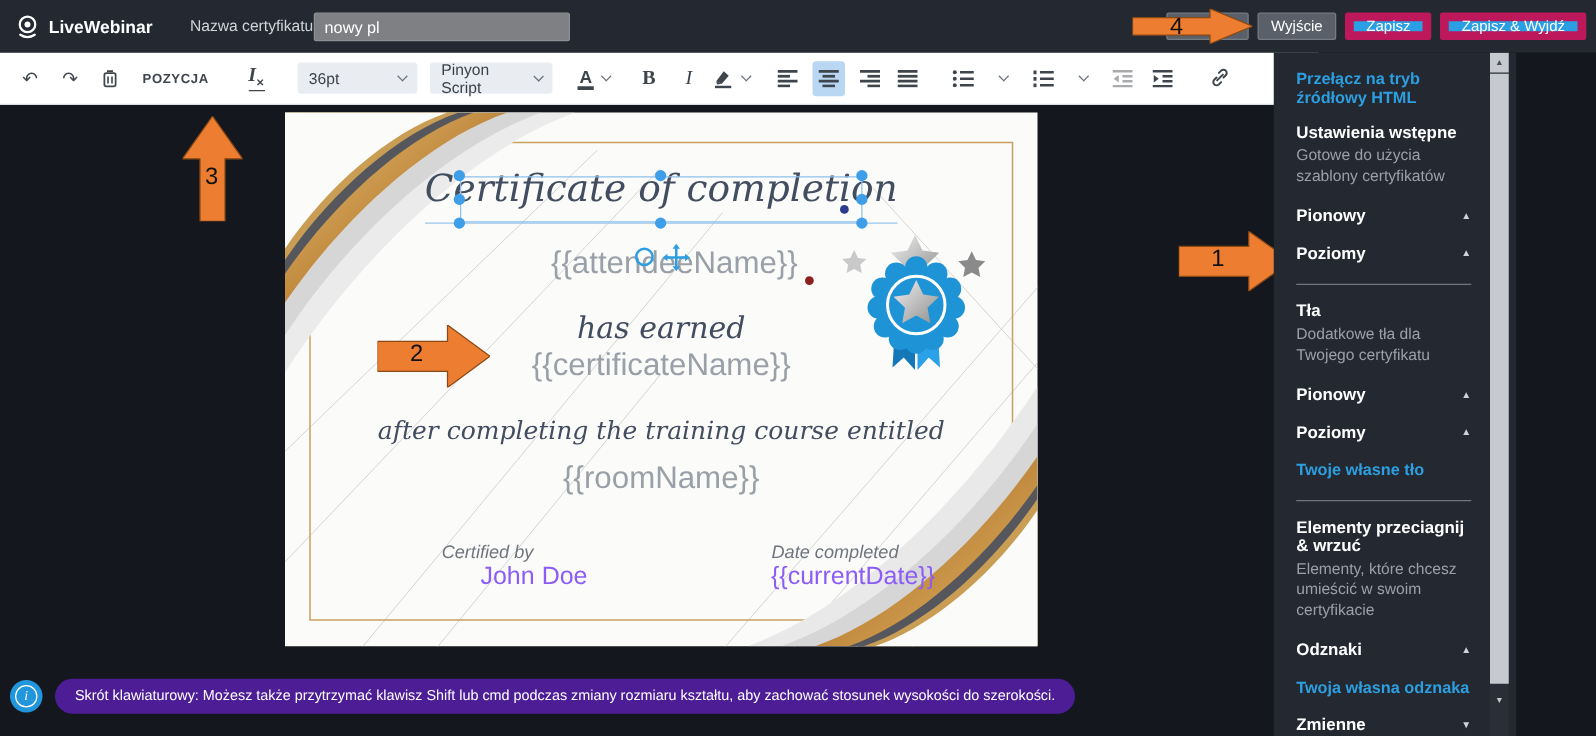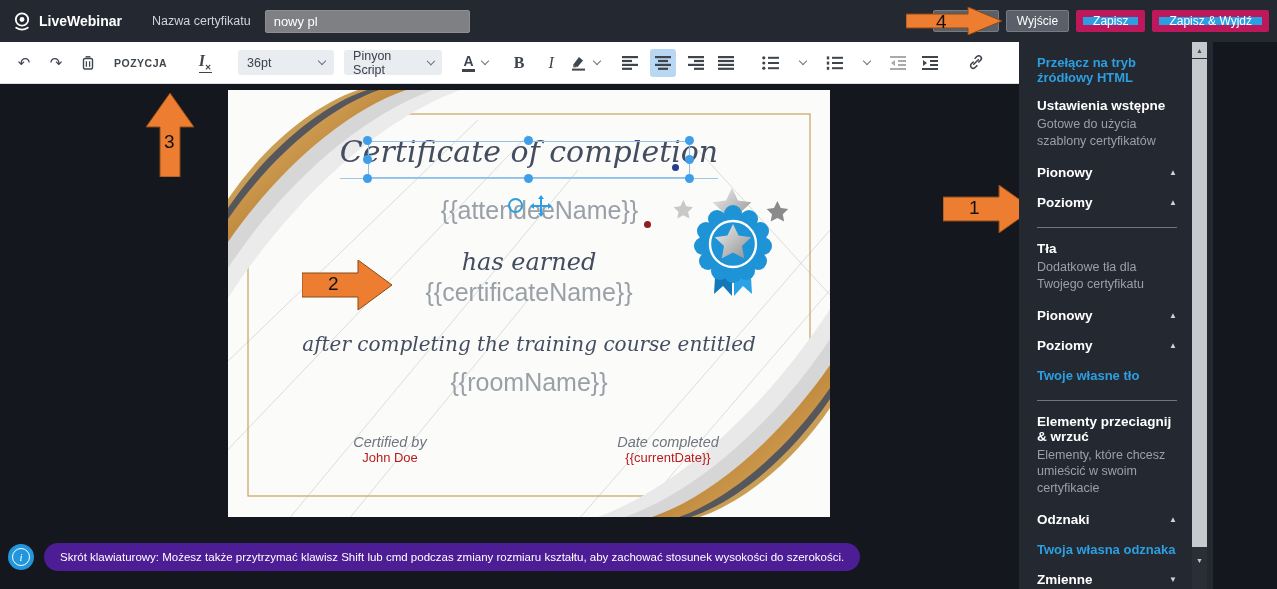--- a/index.html
+++ b/index.html
@@ -6,21 +6,21 @@
   html,body { width:1277px; height:589px; }
   body {
     position: relative; overflow: hidden;
     background:#14171d;
     font-family:"Liberation Sans", sans-serif;
   }
   
   .header { position:absolute; top:0; left:0; width:1277px; height:42px; background:#232831; display:flex; align-items:center; z-index:30; }
   .brand { display:flex; align-items:center; gap:7px; margin-left:12px; color:#fff; font-weight:bold; font-size:14px; }
   .name-label { color:#cfd4da; font-size:12.5px; margin-left:30px; }
-  .name-input { margin-left:14px; width:205px; height:23px; background:#7e8084; border:1px solid #8d8f93; color:#fff; font-size:13px; padding:0 8px; border-radius:2px; outline:none; }
+  .name-input { width:205px; height:23px; background:#7e8084; border:1px solid #8d8f93; color:#fff; font-size:13px; padding:0 8px; border-radius:2px; outline:none; }
   .header-buttons { position:absolute; right:8px; top:10px; display:flex; gap:7px; }
   .btn { height:22px; padding:0 10px; font-size:12px; color:#fff; border-radius:2px; display:flex; align-items:center; cursor:pointer; white-space:nowrap; }
   .btn-gray { background:#596069; border:1px solid #767c84; }
   .btn-blue { background:#2b9fe3; border:7px solid #be185d; }
   
   .arrow { position:absolute; z-index:40; }
   .arrow .num { position:absolute; color:#111; font-size:19px; font-family:"Liberation Sans",sans-serif; }
   
   .toolbar { position:absolute; top:42px; left:0; width:1055px; height:42px; background:#fff; border-bottom:1px solid #d9dde2; display:flex; align-items:center; padding:0 8px; color:#3f454d; z-index:20; }
   .tbtn { height:28px; min-width:26px; display:flex; align-items:center; justify-content:center; border-radius:3px; margin:0 3px; font-size:15px; cursor:pointer; }
@@ -45,21 +45,21 @@
   .script { font-family:"DejaVu Serif","Liberation Serif",serif; font-style:italic; color:#434d60; }
   .variable { font-family:"Liberation Sans",sans-serif; color:#9aa0a8; font-weight:300; }
   .cert-title { top:44px; font-size:30px; z-index:3; }
   .t-attendee { top:106px; font-size:25px; z-index:3;padding-left:21px; }
   .t-earned { top:158px; font-size:24px; z-index:3; }
   .t-certname { top:188px; font-size:25px; z-index:3; }
   .t-after { top:242px; font-size:20px; z-index:3; }
   .t-room { top:278px; font-size:25px; z-index:3; }
   .foot { position:absolute; text-align:center; z-index:3; }
   .foot .l1 { font-style:italic; color:#6f757e; font-size:14.5px; }
-  .foot .l2 { color:#b91c1c; font-size:13px; }
+  .foot .l2 { color:#8b5cf6; font-size:20px;text-align:right; }
   .foot-left { left:82px; top:344px; width:160px; }
   .foot-right { left:360px; top:344px; width:160px; }
   
   .selbox { position:absolute; left:140px; top:51px; width:322px; height:37px; border:1px solid #8fc1ea; z-index:4; }
   .sel-underline { position:absolute; left:112px; top:88px; width:378px; height:1px; background:#9cc8ec; z-index:4; }
   .handle { position:absolute; width:9px; height:9px; border-radius:50%; background:#3f9ee8; z-index:5; }
   .dot { position:absolute; border-radius:50%; z-index:5; }
   .dot-navy { left:444px; top:74px; width:7px; height:7px; background:#2b3c8f; }
   .dot-red { left:416px; top:131px; width:7px; height:7px; background:#8d1f1f; }
   .ring-handle { position:absolute; left:280px; top:108px; width:15px; height:15px; border:2.5px solid #2d9fe0; border-radius:50%; z-index:5; }

